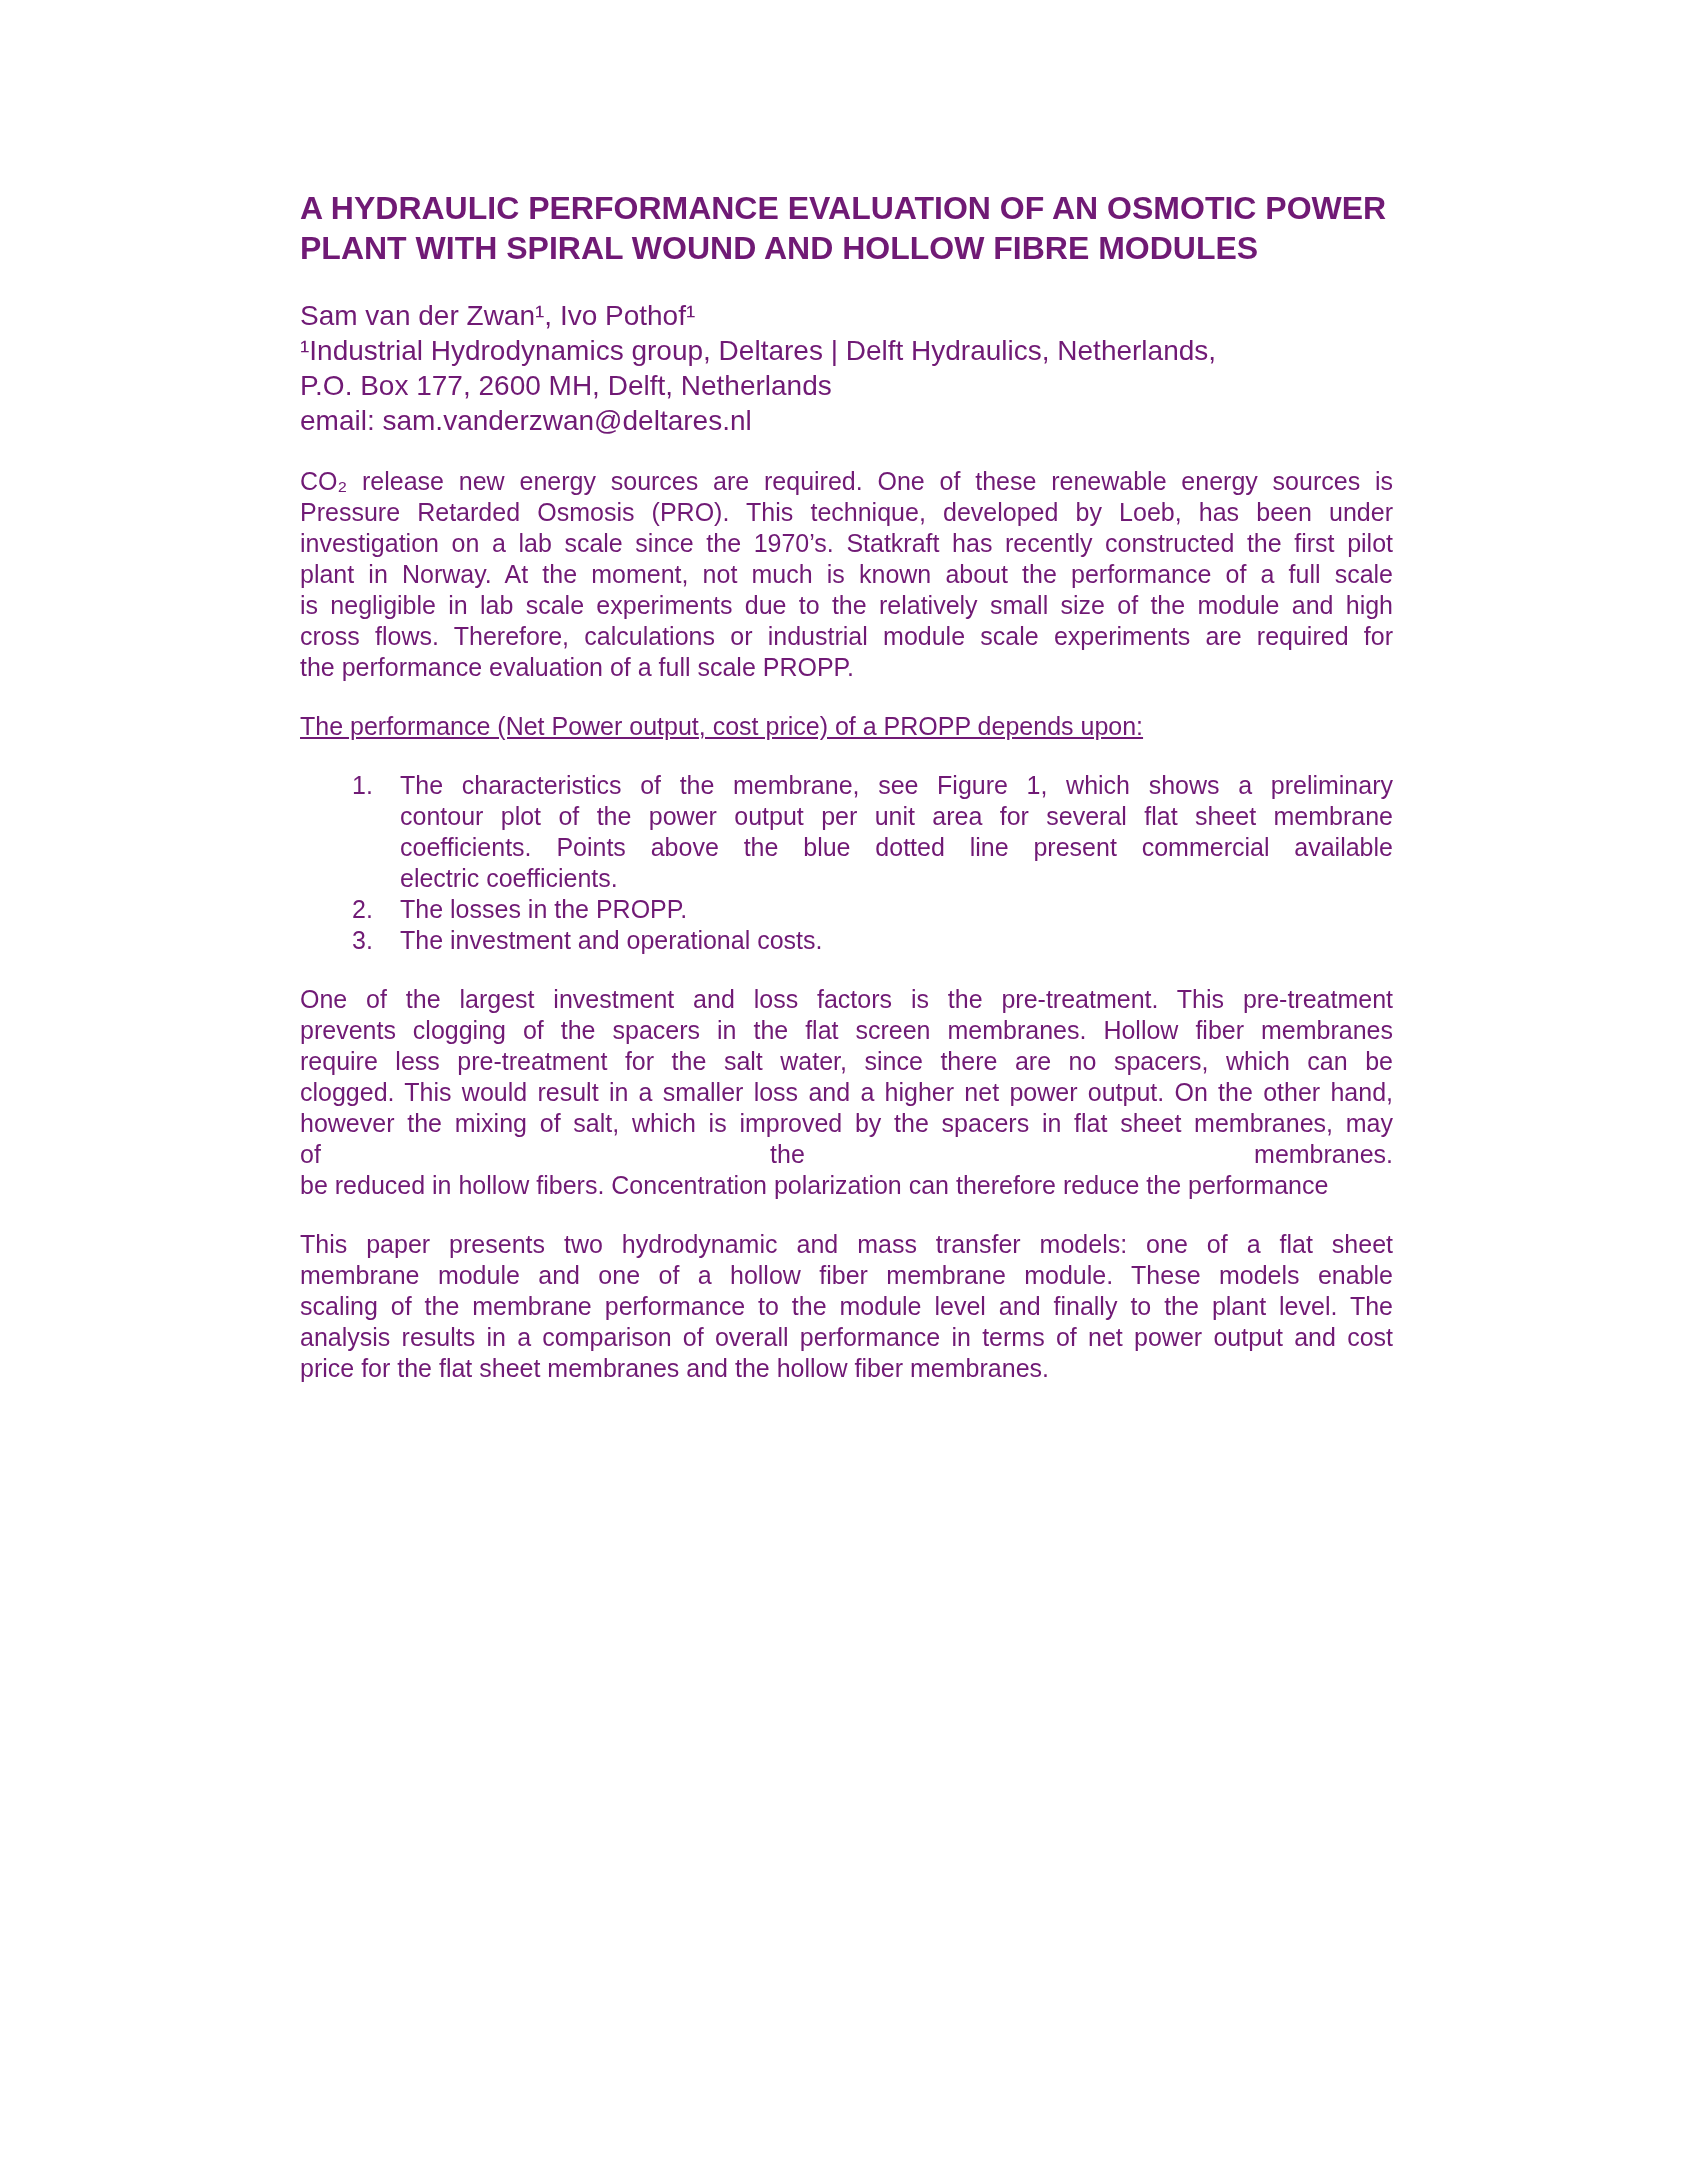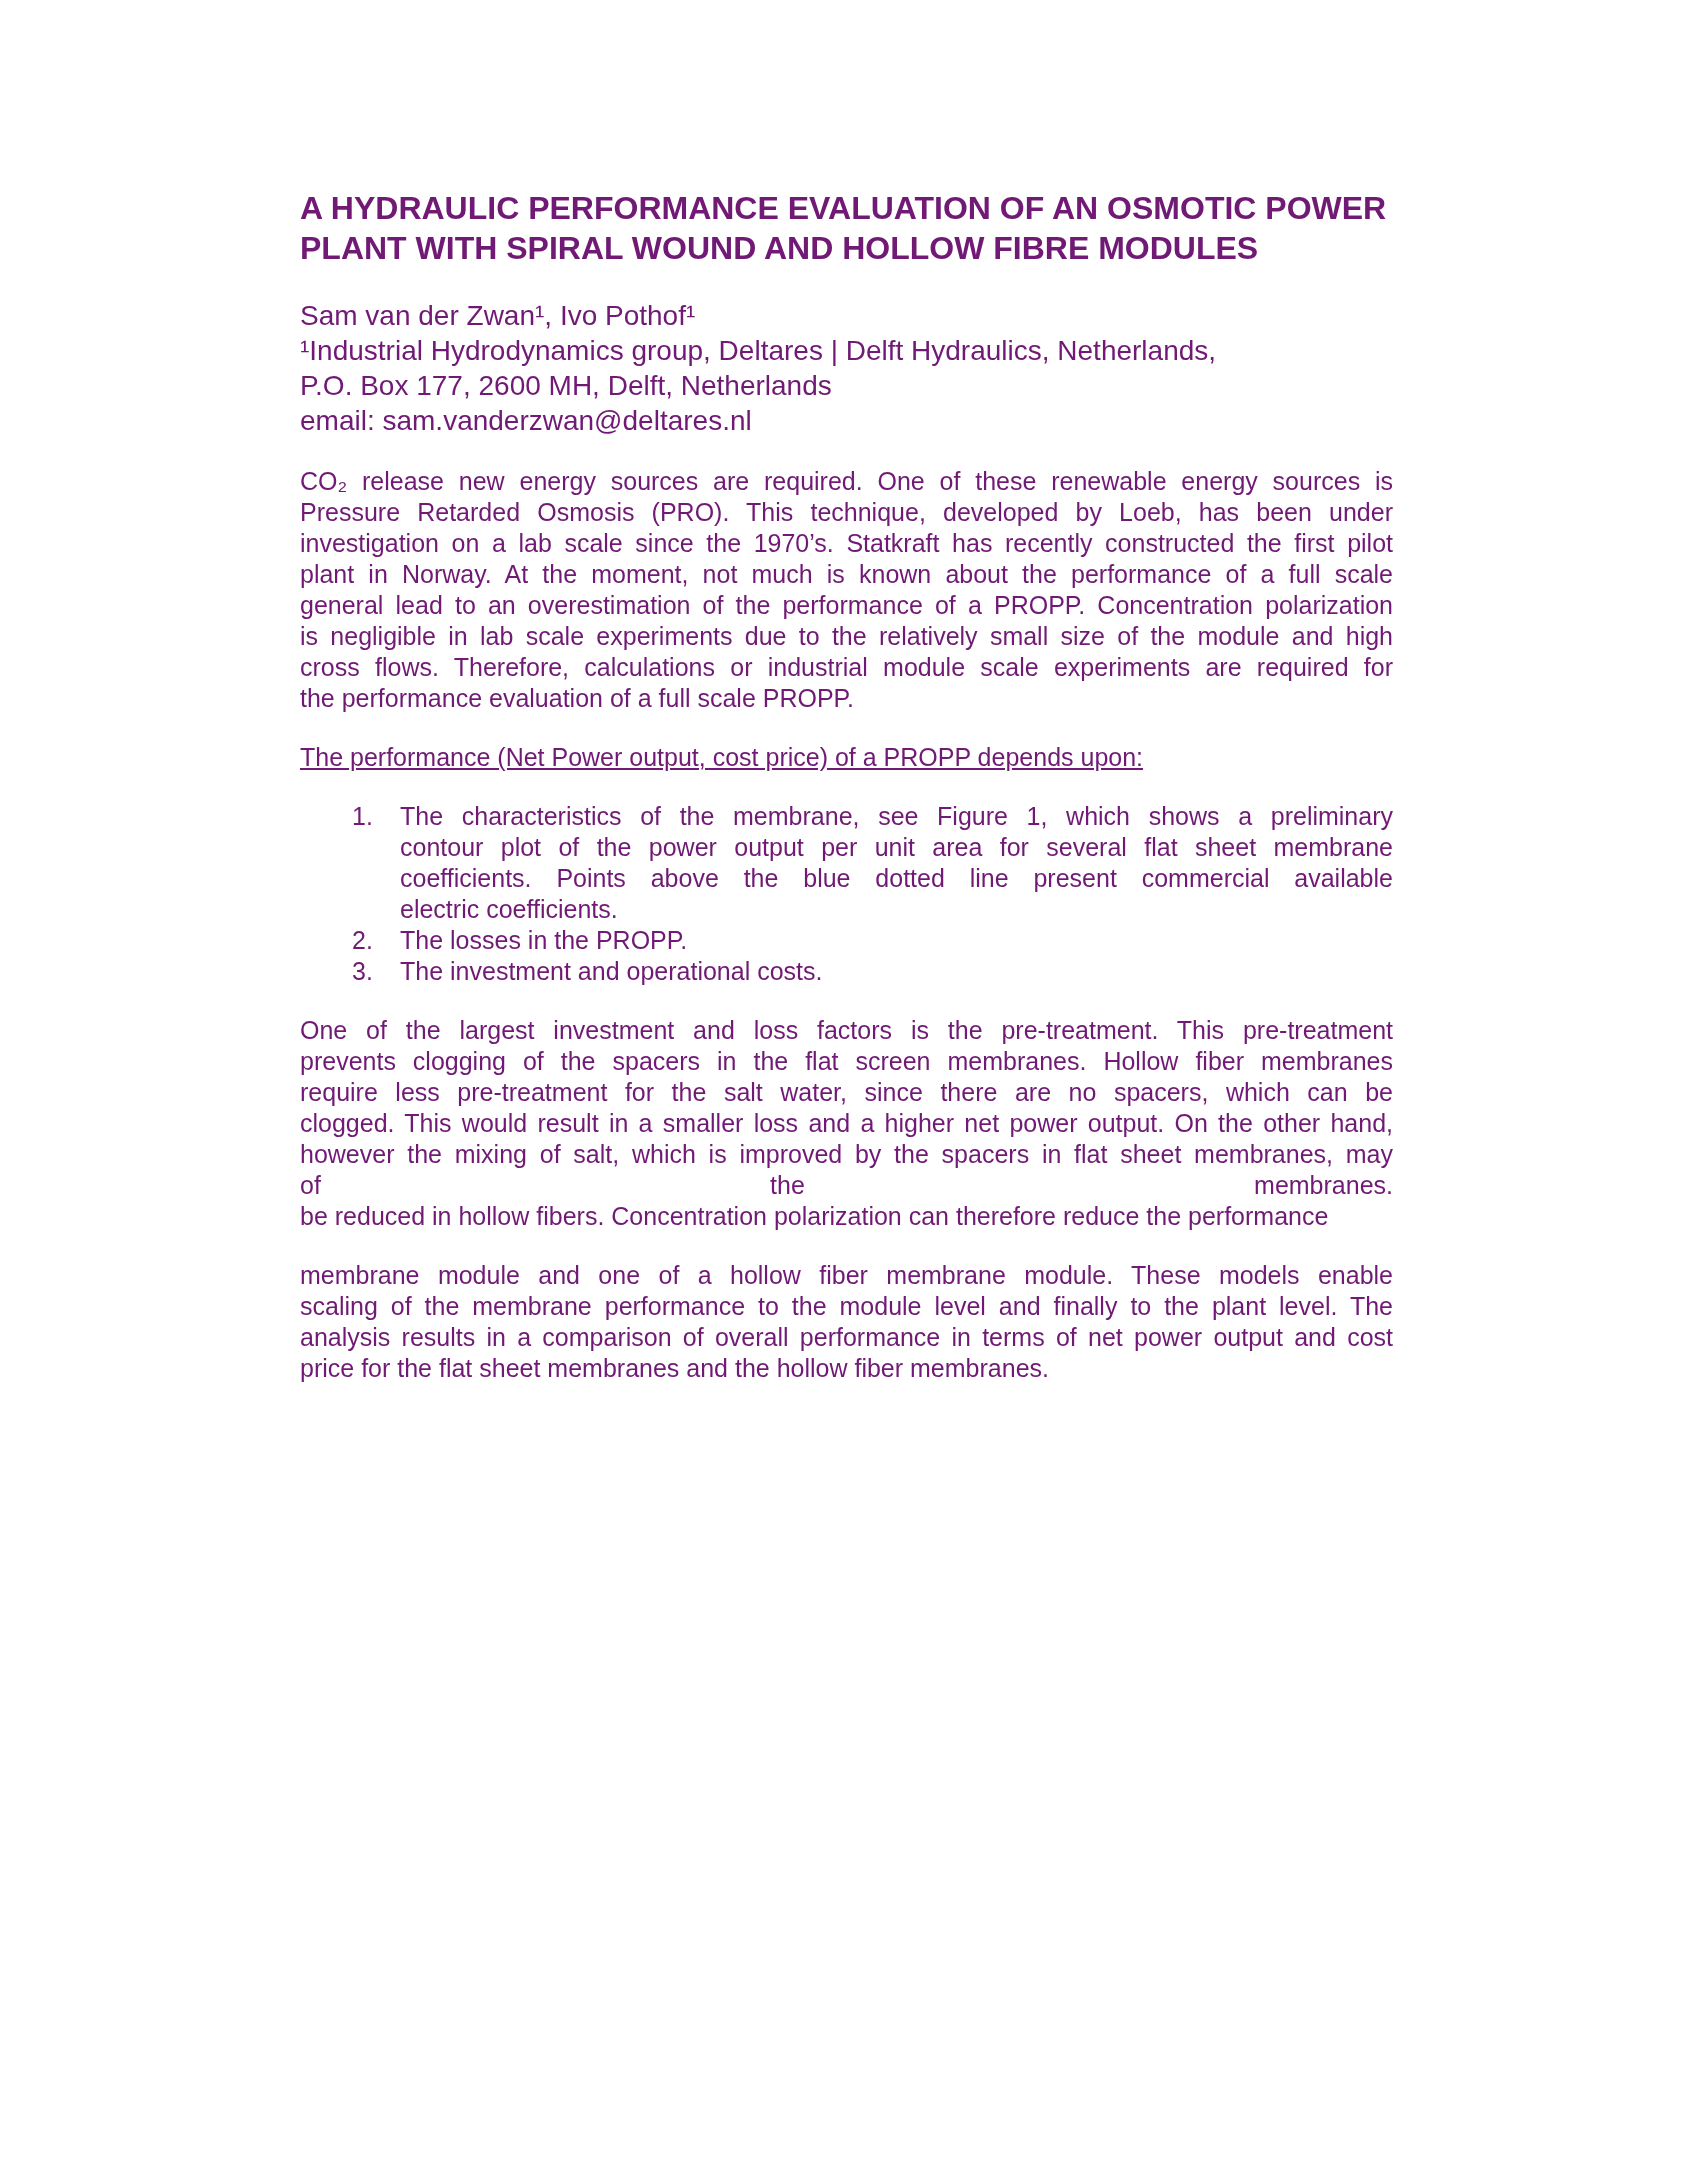--- a/index.html
+++ b/index.html
@@ -92,21 +92,20 @@
       <div class="italic">¹Industrial Hydrodynamics group, Deltares | Delft Hydraulics, Netherlands,</div>
       <div class="italic">P.O. Box 177, 2600 MH, Delft, Netherlands</div>
       <div>email: sam.vanderzwan@deltares.nl</div>
     </div>
 
     <div class="para justify">
         <div class="line">CO₂ release new energy sources are required. One of these renewable energy sources is</div>
         <div class="line">Pressure Retarded Osmosis (PRO). This technique, developed by Loeb, has been under</div>
         <div class="line">investigation on a lab scale since the 1970’s. Statkraft has recently constructed the first pilot</div>
         <div class="line">plant in Norway. At the moment, not much is known about the performance of a full scale</div>
-        <div class="line">general lead to an overestimation of the performance of a PROPP. Concentration polarization</div>
         <div class="line">is negligible in lab scale experiments due to the relatively small size of the module and high</div>
         <div class="line">cross flows. Therefore, calculations or industrial module scale experiments are required for</div>
         <div class="line">the performance evaluation of a full scale PROPP.</div>
       </div>
 
     <div class="para single-line">The performance (Net Power output, cost price) of a PROPP depends upon:</div>
 
     <div class="list">
       <div class="list-item">
         <div class="num">1.</div>
@@ -135,20 +134,21 @@
         <div class="line">One of the largest investment and loss factors is the pre-treatment. This pre-treatment</div>
         <div class="line">prevents clogging of the spacers in the flat screen membranes. Hollow fiber membranes</div>
         <div class="line">require less pre-treatment for the salt water, since there are no spacers, which can be</div>
         <div class="line">clogged. This would result in a smaller loss and a higher net power output. On the other hand,</div>
         <div class="line">however the mixing of salt, which is improved by the spacers in flat sheet membranes, may</div>
         <div class="line">of the membranes.</div>
         <div class="line">be reduced in hollow fibers. Concentration polarization can therefore reduce the performance</div>
       </div>
 
     <div class="para justify">
+        <div class="line">This paper presents two hydrodynamic and mass transfer models: one of a flat sheet</div>
         <div class="line">membrane module and one of a hollow fiber membrane module. These models enable</div>
         <div class="line">scaling of the membrane performance to the module level and finally to the plant level. The</div>
         <div class="line">analysis results in a comparison of overall performance in terms of net power output and cost</div>
         <div class="line">price for the flat sheet membranes and the hollow fiber membranes.</div>
       </div>
 
   </div>
 </div>
 
 

